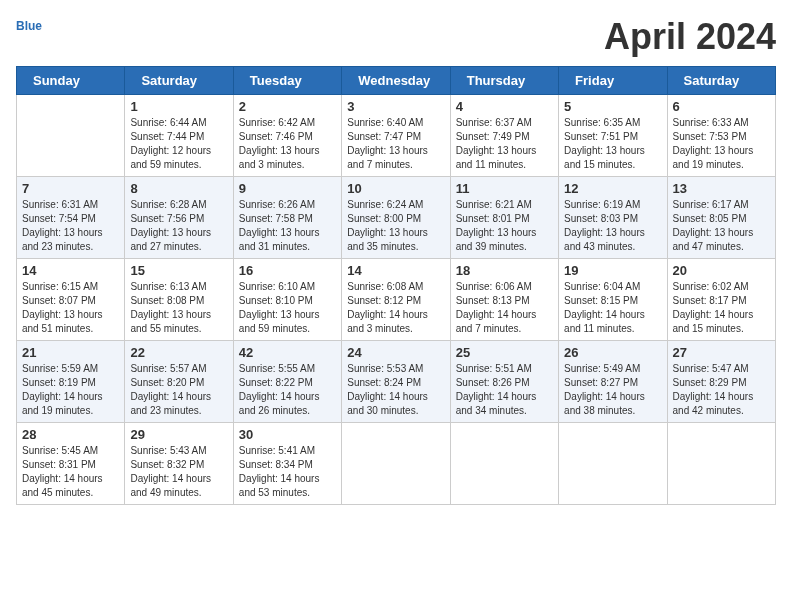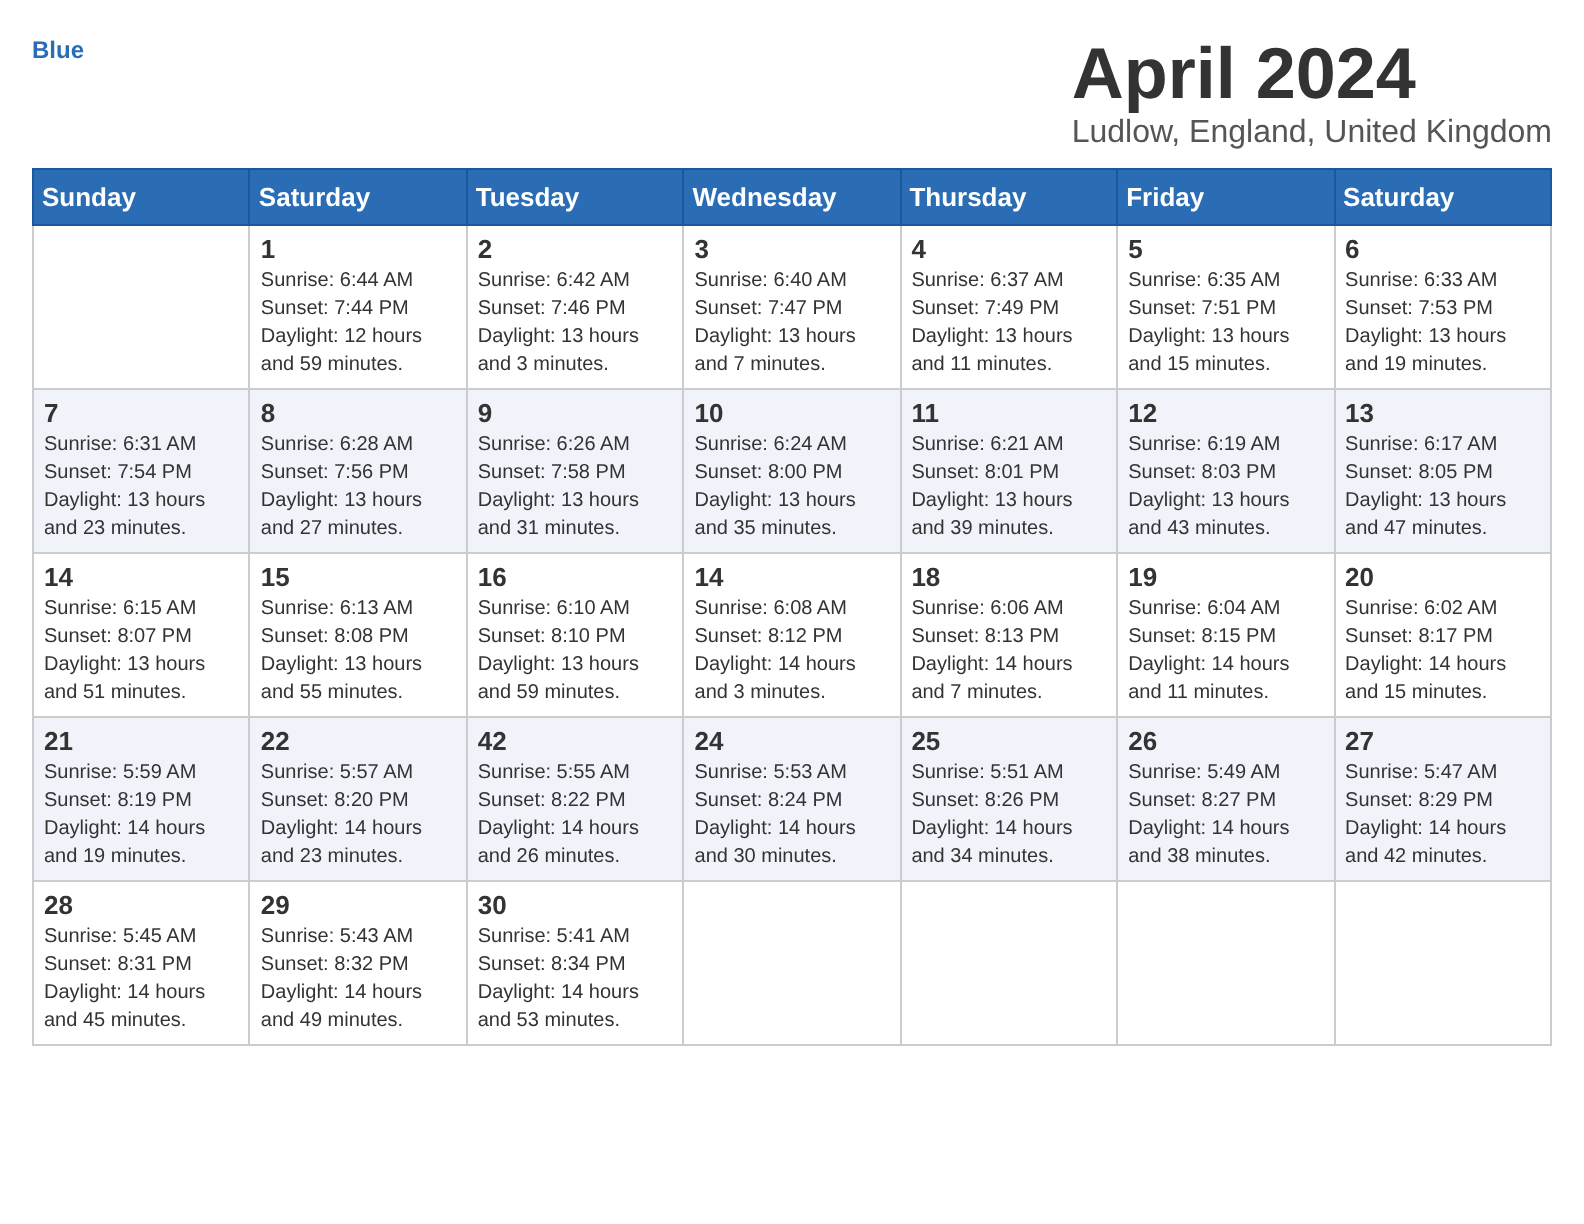--- a/index.html
+++ b/index.html
@@ -29,42 +29,42 @@
       font-size: 12px;
       font-weight: bold;
       color: #2a6db5;
     }
     .logo-icon {
       width: 24px;
       height: 20px;
       margin-left: 2px;
     }
     .title-area {
-      text-align: left;
+      text-align: center;
       margin-left: 48px;
     }
     .month-title {
       font-size: 36px;
       font-weight: bold;
       color: #333;
     }
     .location-title {
       font-size: 16px;
       color: #555;
     }
     .calendar {
       width: 100%;
       border-collapse: collapse;
       border: 1px solid #ccc;
     }
     .calendar th {
       background-color: #2a6db5;
       color: #fff;
       font-size: 13px;
-      padding: 6px 4px;
+      padding: 6px 16px;
       text-align: left;
       border: 1px solid #1a5a9a;
     }
     .calendar td {
       vertical-align: top;
       border: 1px solid #ccc;
       padding: 4px 5px;
       font-size: 10.5px;
       color: #333;
       width: calc(100% / 7);
@@ -92,21 +92,20 @@
 <body>
 
 <div class="header-area">
   <div class="logo">
     <div>
       <span class="logo-text-blue">Blue</span>
     </div>
   </div>
   <div class="title-area">
     <div class="month-title">April 2024</div>
-    <div class="location-title">Ludlow, England, United Kingdom</div>
   </div>
 </div>
 
 <table class="calendar">
   <thead>
     <tr id="header-row">
         <th>Sunday</th>
         <th>Saturday</th>
         <th>Tuesday</th>
         <th>Wednesday</th>

